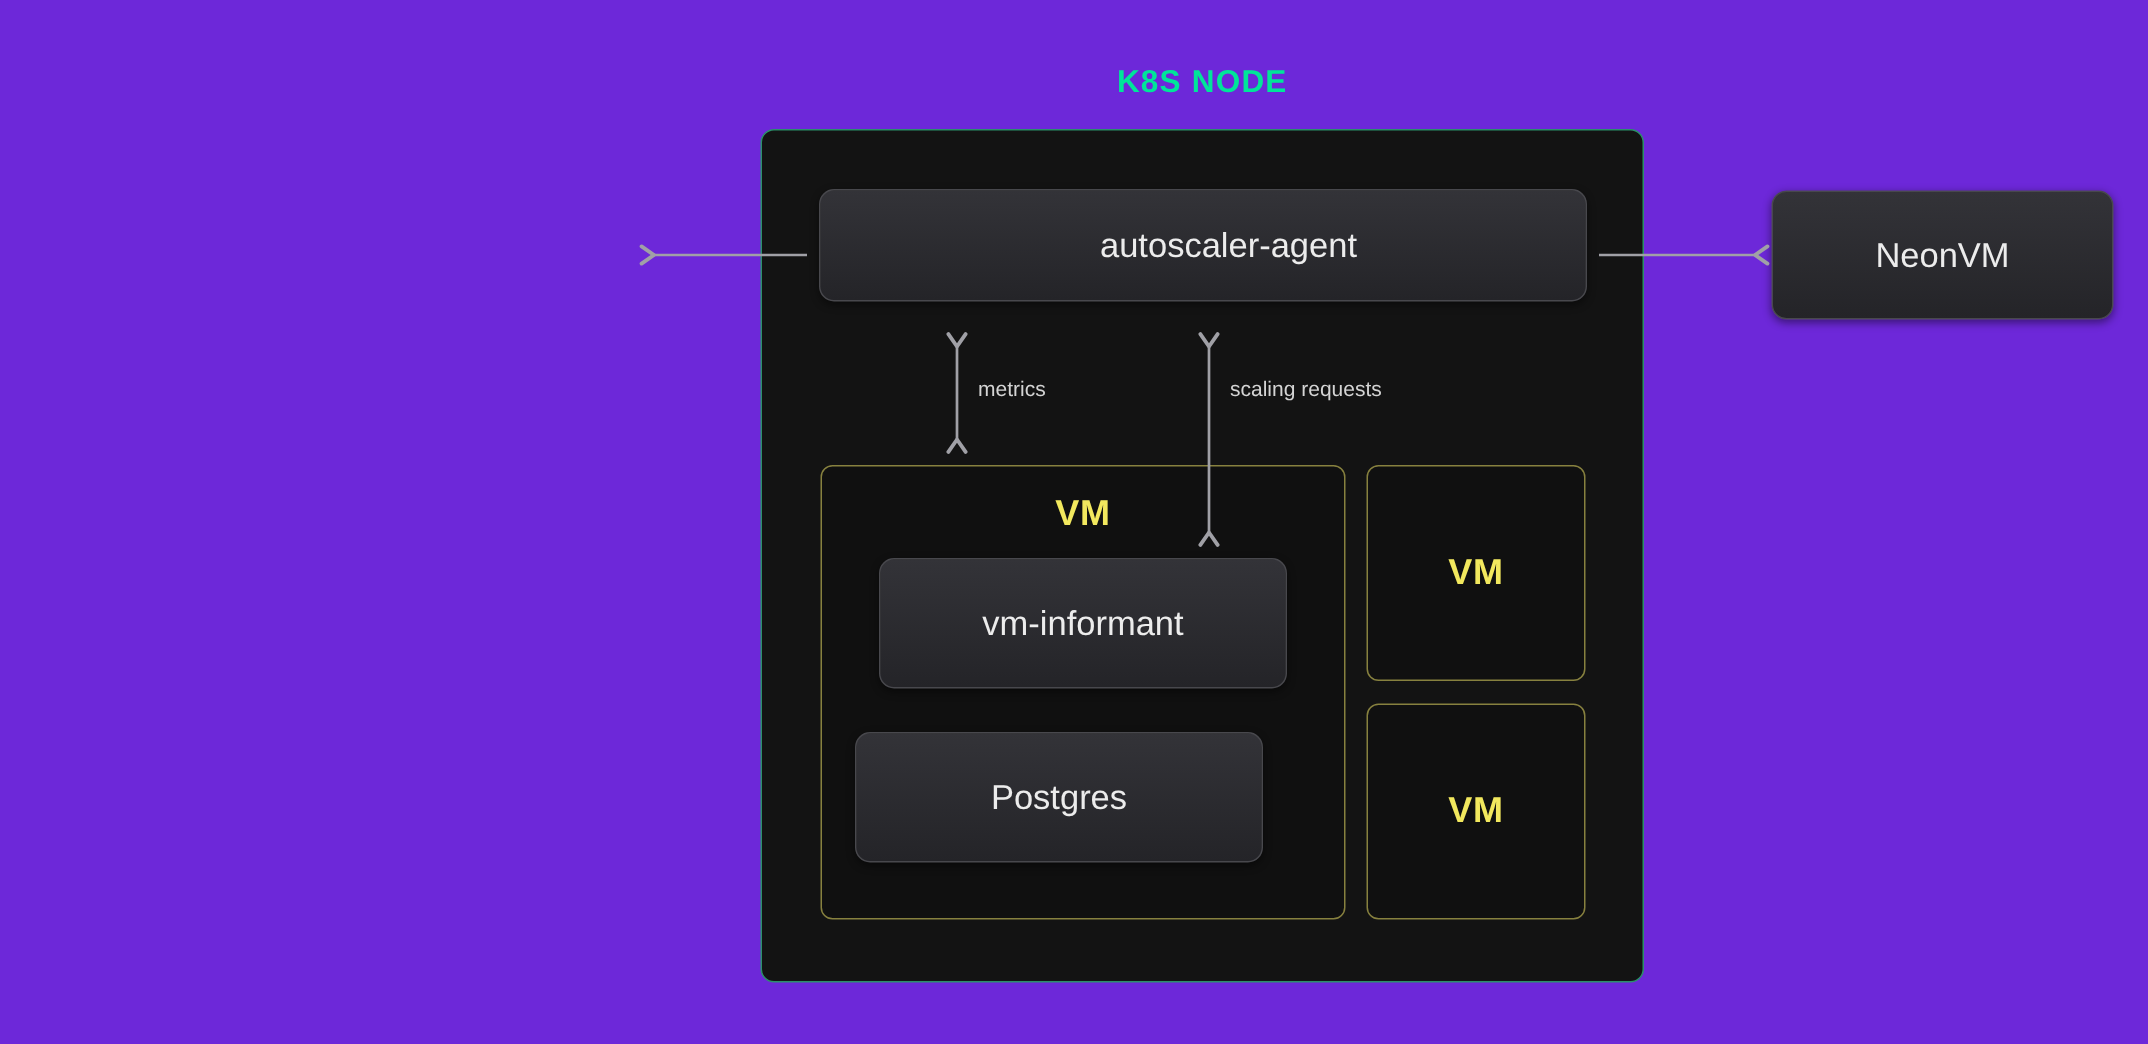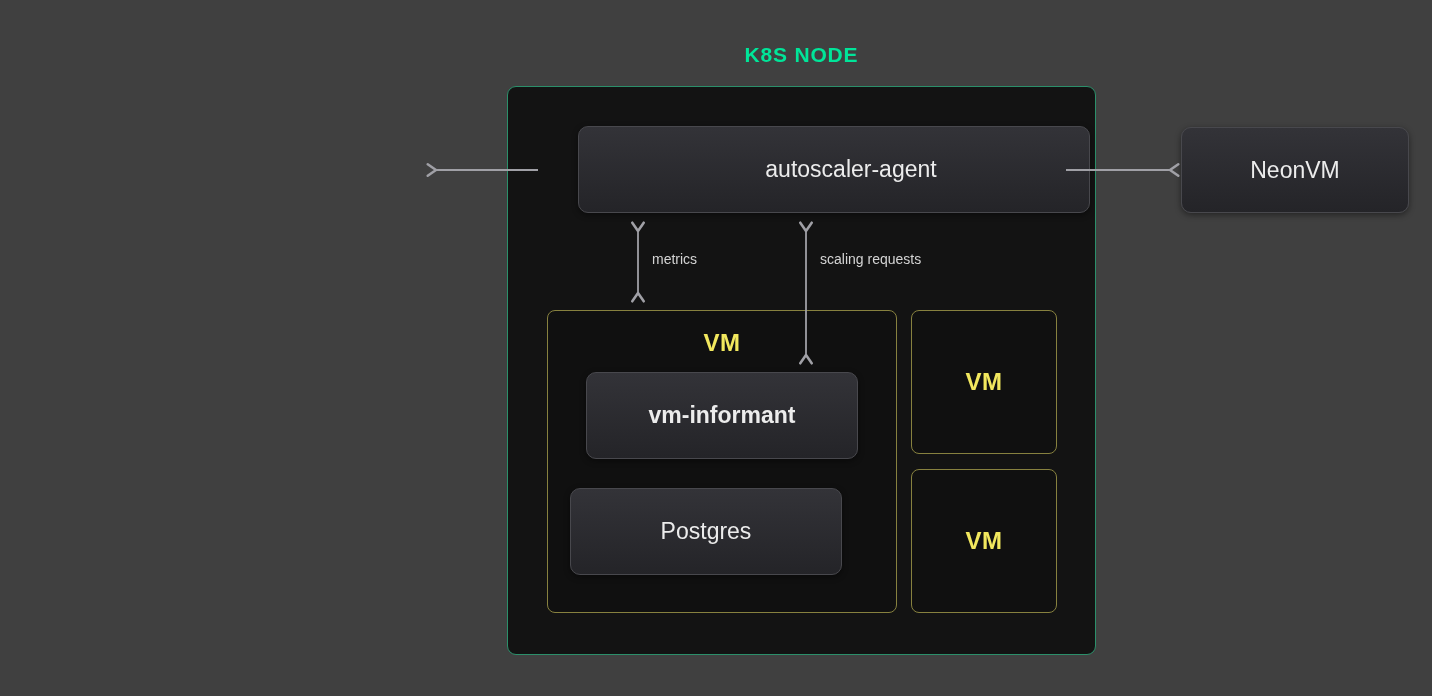--- a/index.html
+++ b/index.html
@@ -5,21 +5,21 @@
   html, body {
     margin: 0;
     padding: 0;
     background: #0d0d0d;
     font-family: "Liberation Sans", "DejaVu Sans", sans-serif;
   }
   .stage {
     position: relative;
     width: 1432px;
     height: 696px;
-    background: #404040;
+    background: #6d28d9;
     overflow: hidden;
   }
   .diagram-title {
     position: absolute;
     left: 507px;
     top: 43px;
     width: 589px;
     text-align: center;
     color: #00e599;
     font-size: 21px;
@@ -44,23 +44,23 @@
     border-radius: 10px;
     box-sizing: border-box;
     display: flex;
     align-items: center;
     justify-content: center;
     color: #ececec;
     font-size: 23px;
     box-shadow: 0 2px 6px rgba(0,0,0,0.45);
   }
   .box-scheduler { left: 40px;   top: 127px; width: 385px; height: 85px; }
-  .box-agent     { left: 578px;  top: 126px; width: 512px; height: 87px; padding-left: 34px; }
+  .box-agent     { left: 546px;  top: 126px; width: 512px; height: 75px; padding-left: 34px; }
   .box-neonvm    { left: 1181px; top: 127px; width: 228px; height: 86px; }
-  .box-informant { left: 586px;  top: 372px; width: 272px; height: 87px; font-weight: bold; }
+  .box-informant { left: 586px;  top: 372px; width: 272px; height: 87px; }
   .box-postgres  { left: 570px;  top: 488px; width: 272px; height: 87px; }
 
   .vm-box {
     position: absolute;
     border: 1px solid #87813f;
     border-radius: 8px;
     box-sizing: border-box;
     background: #101010;
   }
   .vm-main      { left: 547px; top: 310px; width: 350px; height: 303px; }

